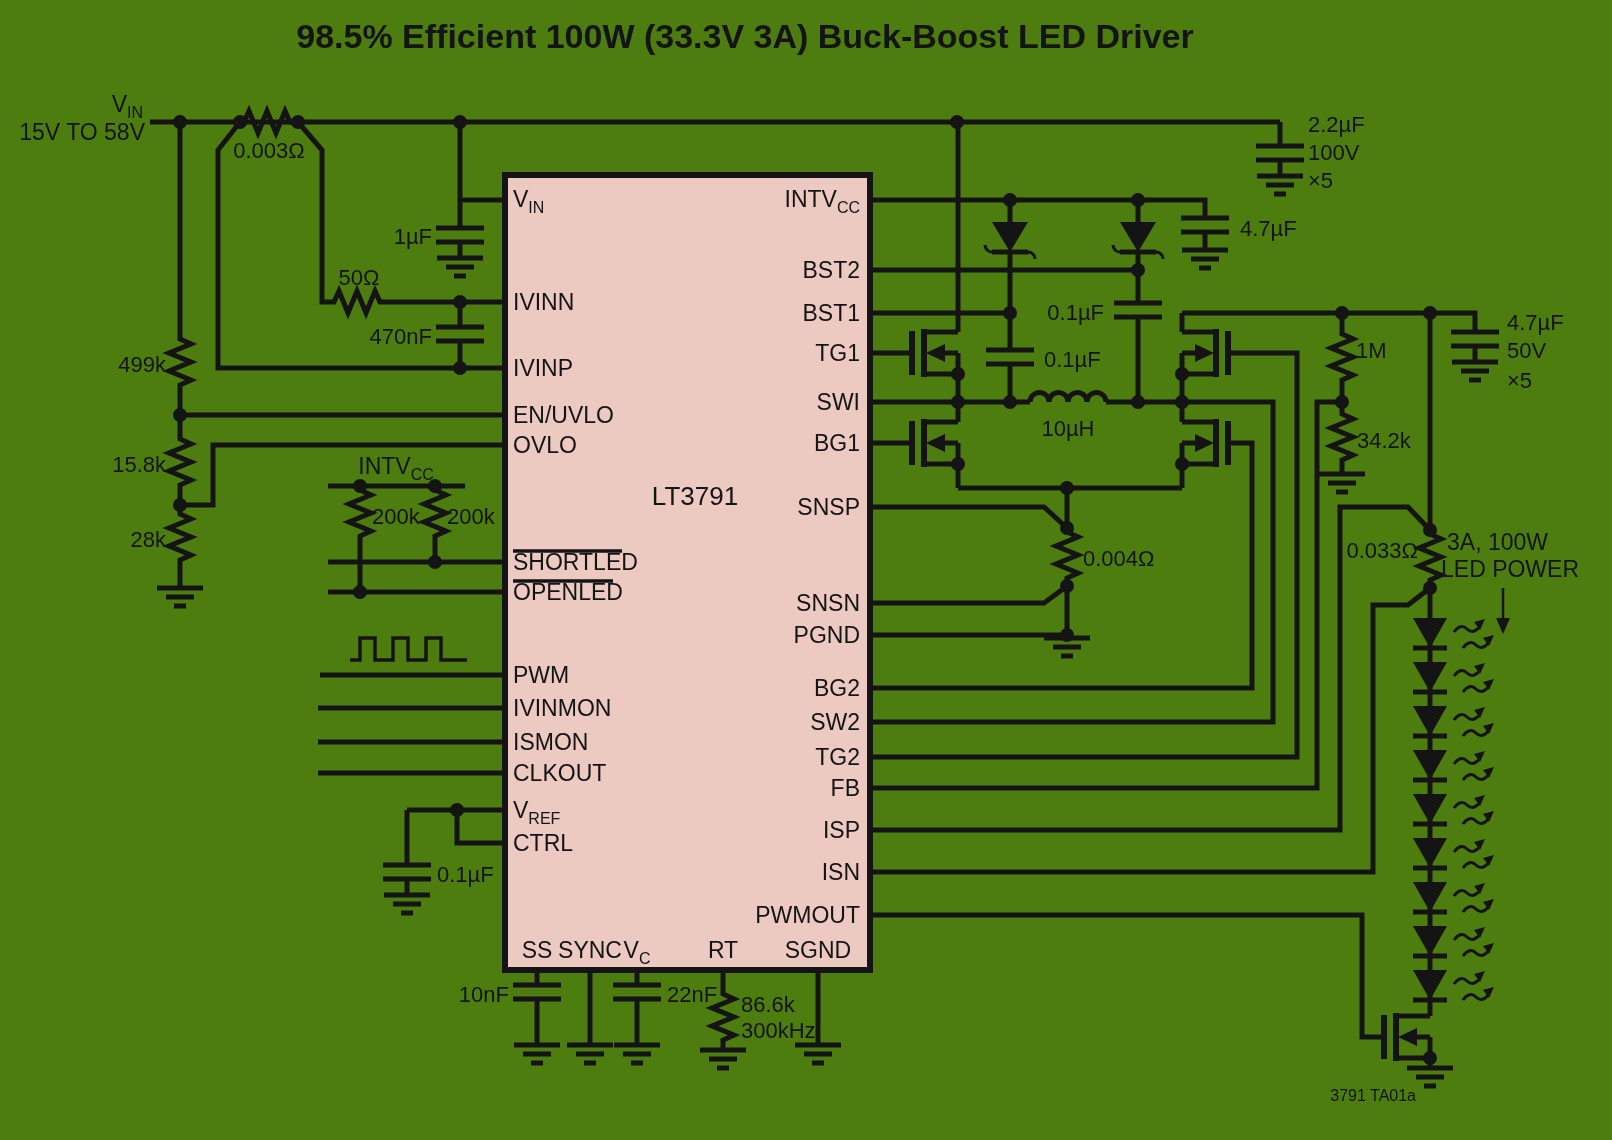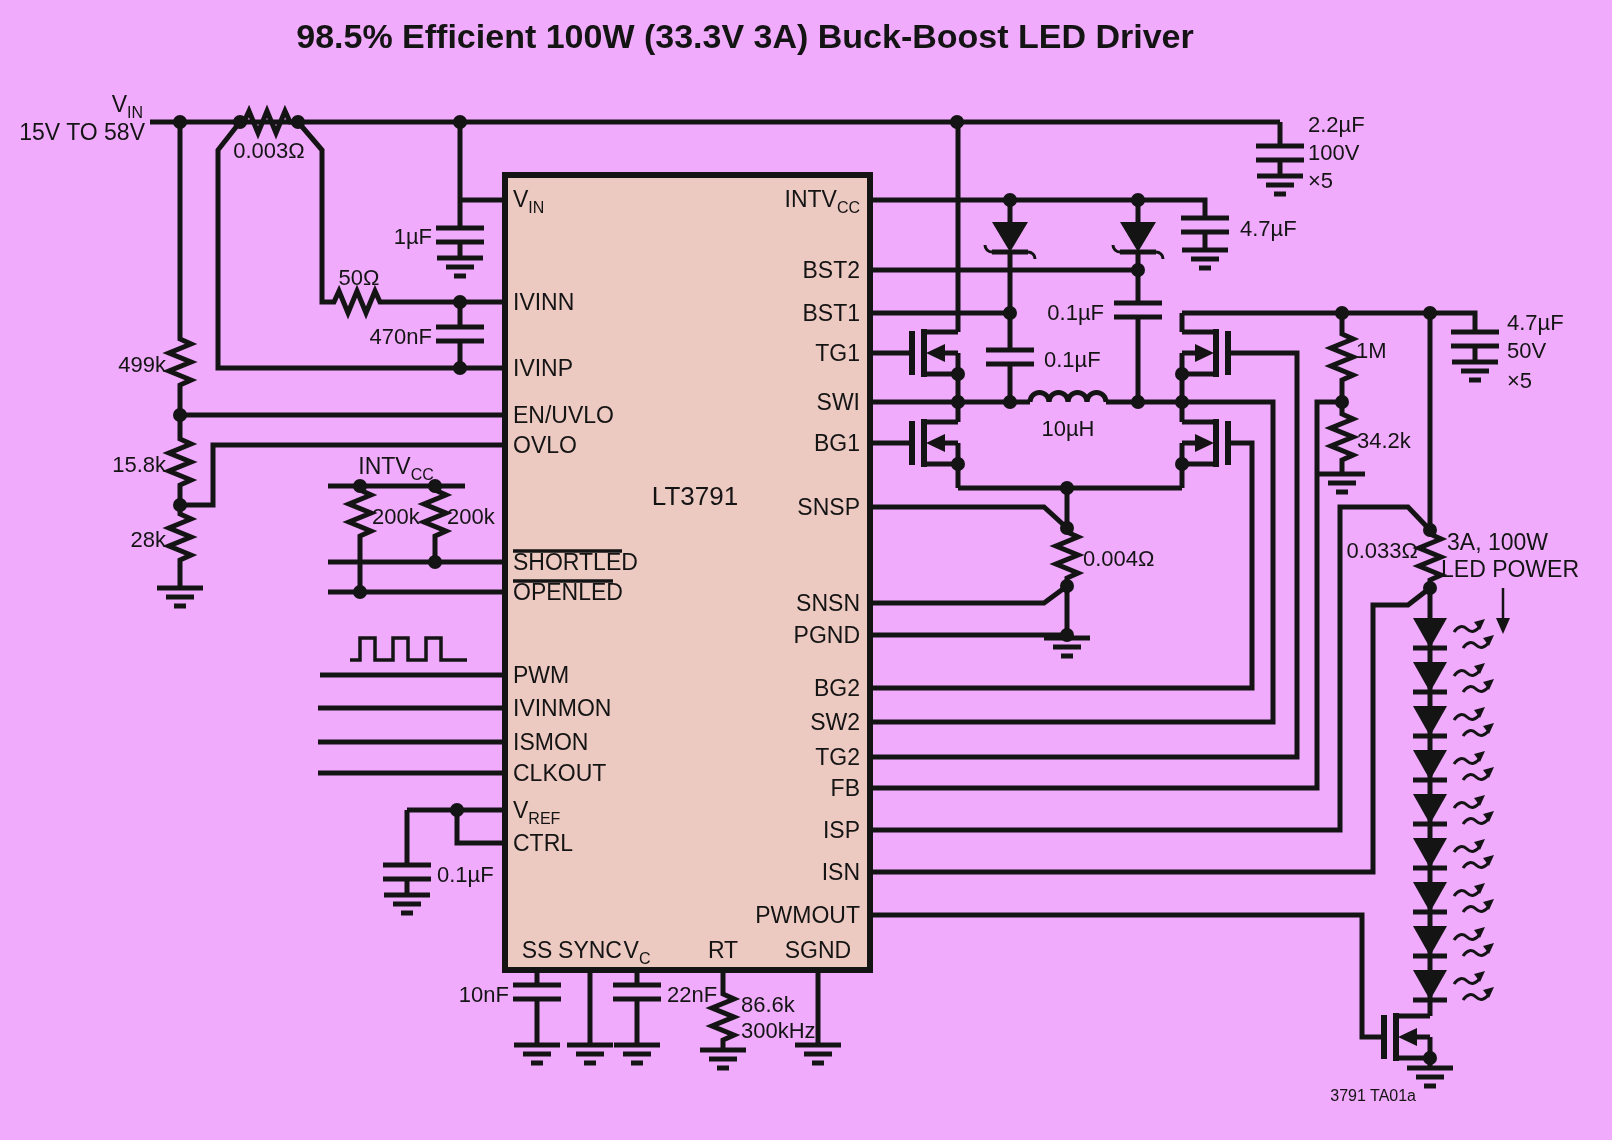--- a/index.html
+++ b/index.html
@@ -1,16 +1,16 @@
 <!DOCTYPE html>
 <html><head>
 <meta charset="utf-8">
 <style>
   html,body{margin:0;padding:0;background:#fff;}
-  #canvas{position:relative;width:1612px;height:1140px;background:#f0abfc;overflow:hidden;}
+  #canvas{position:relative;width:1612px;height:1140px;background:#4d7c0f;overflow:hidden;}
   svg{display:block;}
   svg text{font-family:"Liberation Sans","DejaVu Sans",sans-serif;fill:#141414;}
   .w{fill:none;stroke:#141414;stroke-width:5;stroke-linejoin:miter;}
   .w6{fill:none;stroke:#141414;stroke-width:6;}
   .wr{fill:none;stroke:#141414;stroke-width:3;}
   .thin{fill:none;stroke:#141414;stroke-width:3.5;}
   .arrowln{fill:none;stroke:#141414;stroke-width:2.5;}
   .blk{fill:#141414;stroke:none;}
   .pin{font-size:23px;}
   .cmp{font-size:22px;}

